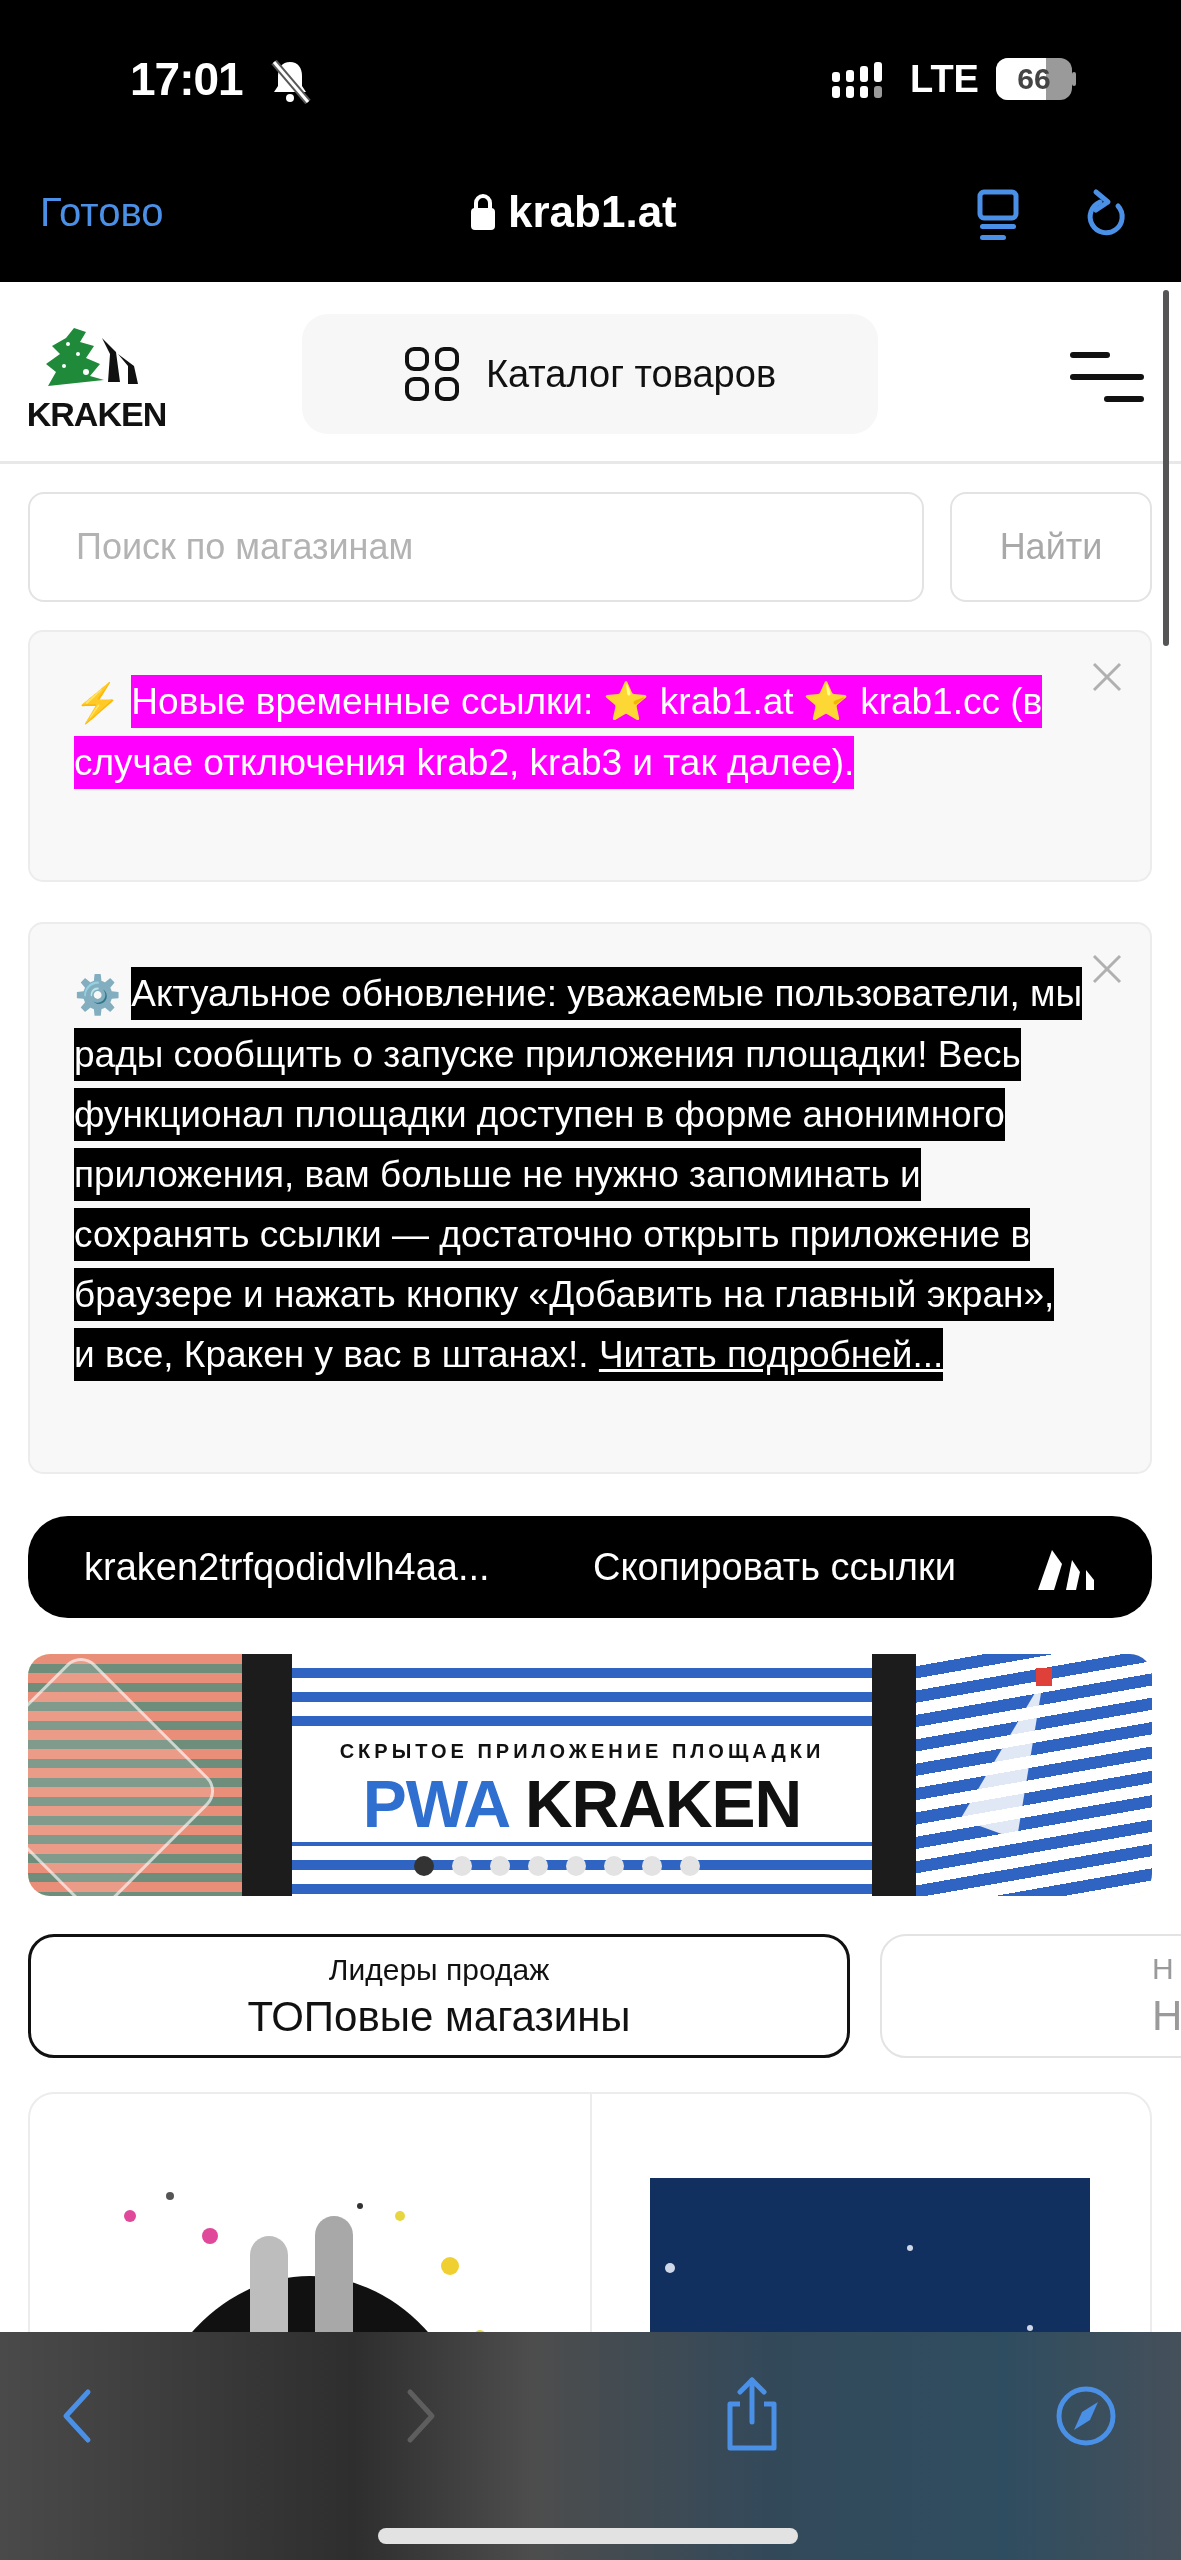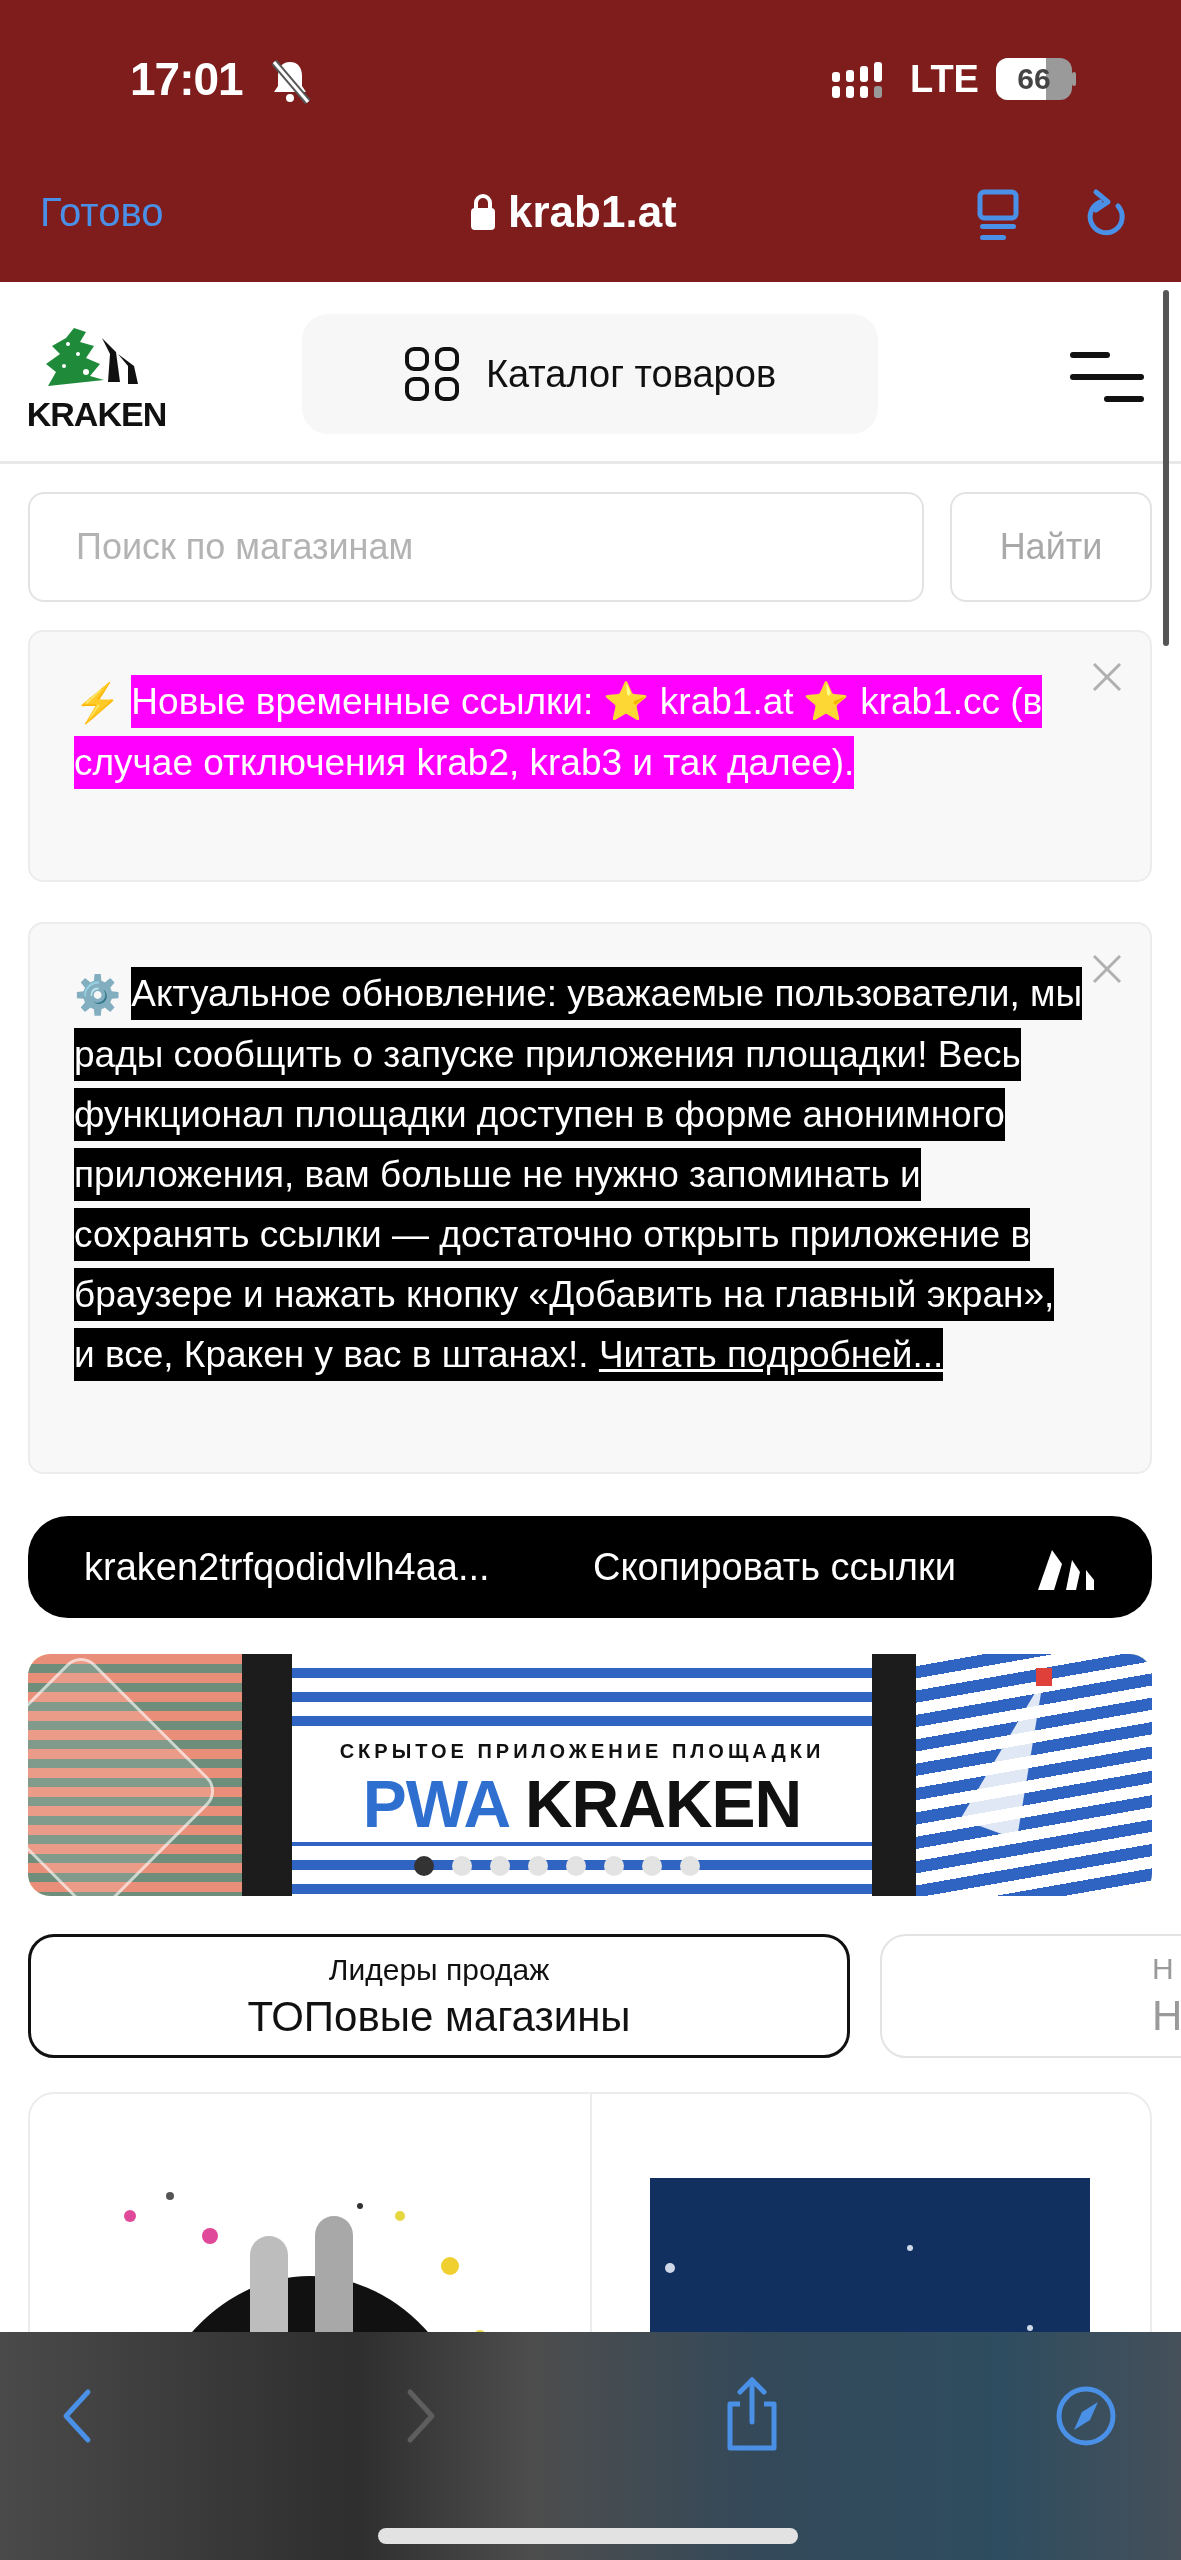--- a/index.html
+++ b/index.html
@@ -1,20 +1,20 @@
 <!DOCTYPE html>
 <html><head>
 <meta charset="utf-8">
 <style>
   * { box-sizing: border-box; margin: 0; padding: 0; }
   html, body { width: 1181px; height: 2560px; overflow: hidden; background: #ffffff; }
   body { position: relative; font-family: "Liberation Sans", sans-serif; color: #111; }
 
   
-  .top-chrome { position: absolute; left: 0; top: 0; width: 1181px; height: 336px; background: #7f1d1d; }
+  .top-chrome { position: absolute; left: 0; top: 0; width: 1181px; height: 336px; background: #000000; }
   .status-time { position: absolute; left: 130px; top: 52px; font-size: 46px; font-weight: bold; color: #fff; letter-spacing: -1px; }
   .bell-icon { position: absolute; left: 268px; top: 58px; width: 44px; height: 46px; }
   .signal-icon { position: absolute; left: 830px; top: 60px; width: 60px; height: 40px; }
   .lte-label { position: absolute; left: 910px; top: 58px; font-size: 38px; font-weight: bold; color: #fff; }
   .battery { position: absolute; left: 996px; top: 58px; width: 80px; height: 42px; }
   .battery-body { position: absolute; left: 0; top: 0; width: 76px; height: 42px; border-radius: 12px; background: #9a9a9a; overflow: hidden; }
   .battery-fill { position: absolute; left: 0; top: 0; width: 50px; height: 42px; background: #fff; }
   .battery-text { position: absolute; left: 0; top: 0; width: 76px; height: 42px; text-align: center; line-height: 42px; font-size: 30px; font-weight: bold; color: #444; }
   .battery-tip { position: absolute; right: 0; top: 14px; width: 4px; height: 14px; border-radius: 2px; background: #9a9a9a; }
 

